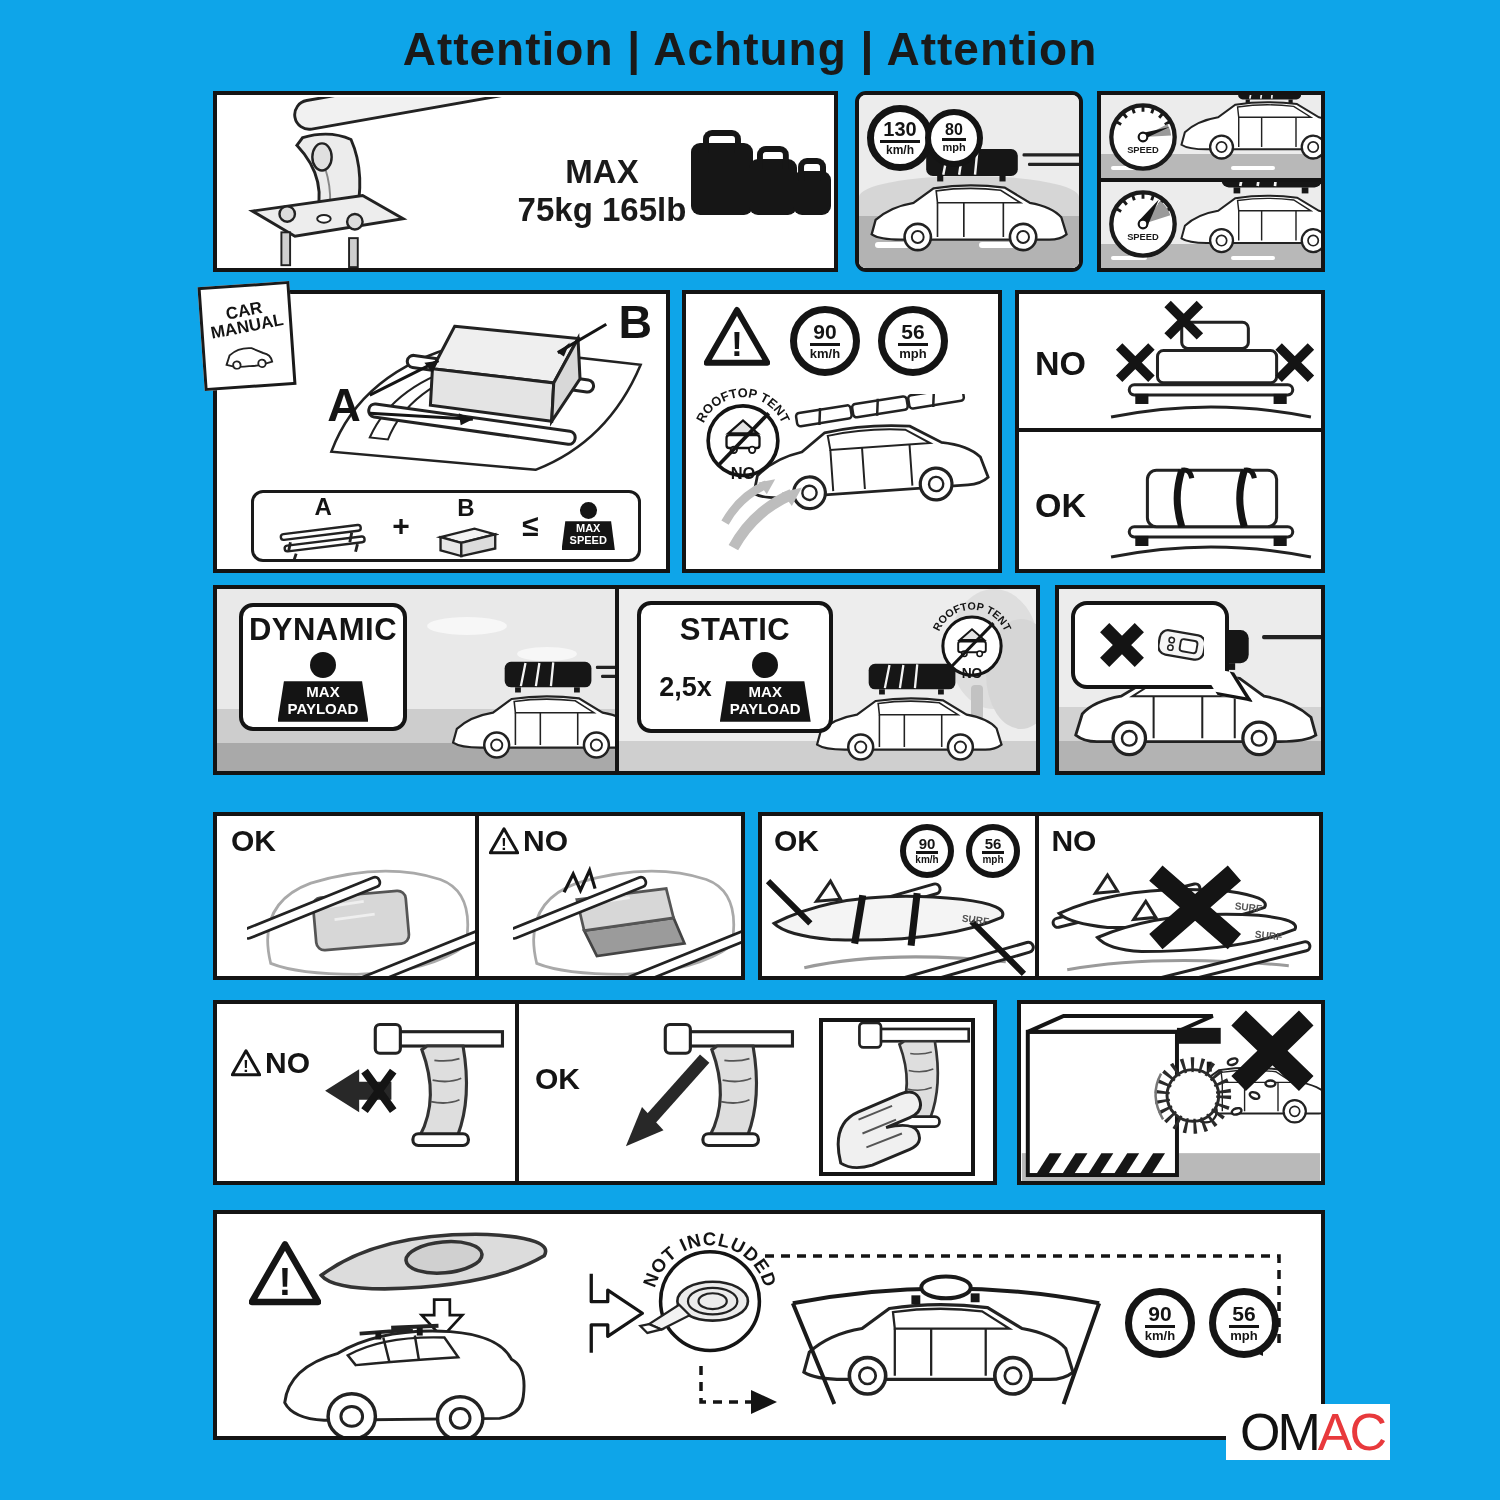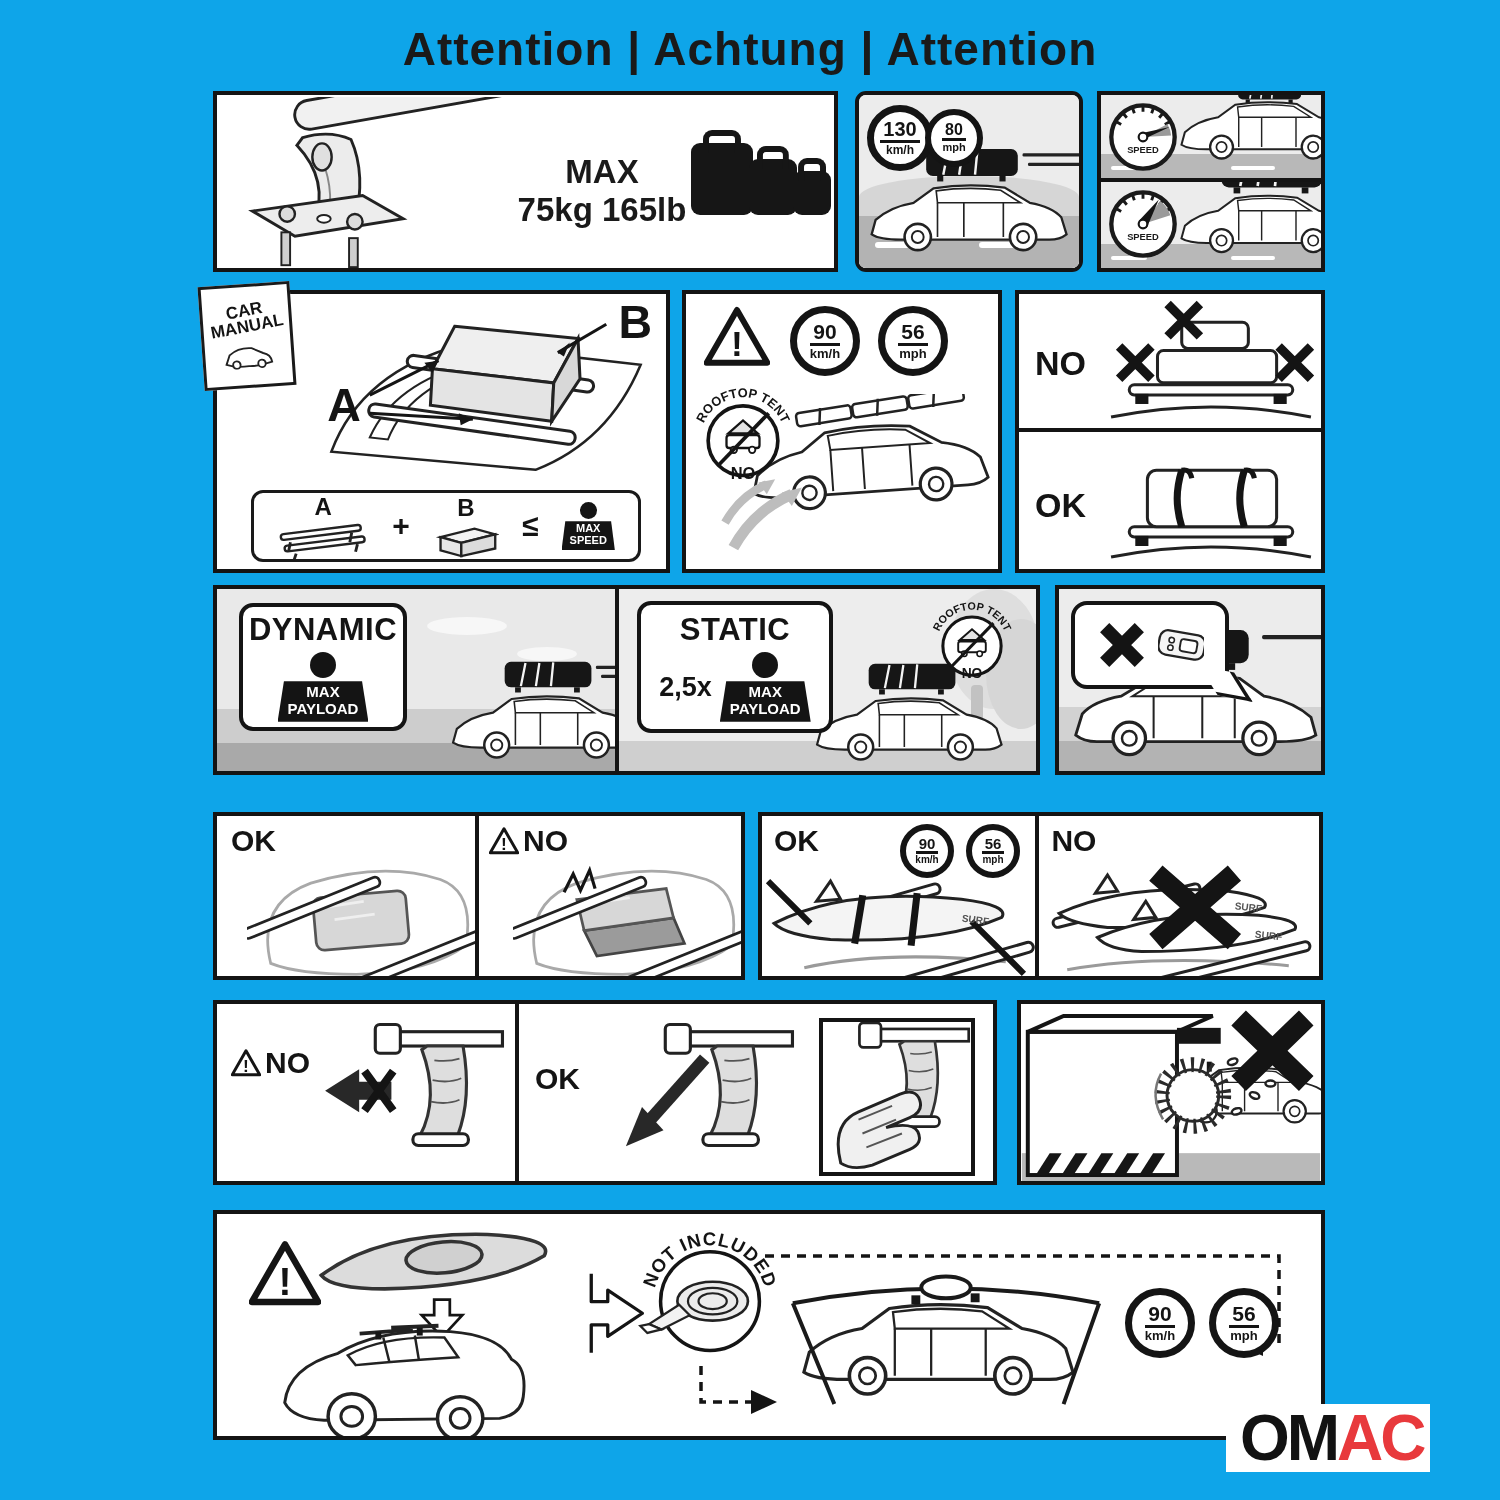--- a/index.html
+++ b/index.html
@@ -61,21 +61,21 @@
     display:flex; flex-direction:column; align-items:center; justify-content:center; gap:4px; z-index:4; }
   .sign .st { font-weight:bold; font-size:31px; letter-spacing:0.5px; }
   .bubble { position:absolute; background:#fff; border:4px solid #141414; border-radius:16px;
     display:flex; align-items:center; justify-content:center; gap:10px; z-index:4; }
   .bubble::after { content:""; position:absolute; right:-16px; bottom:-14px; width:26px; height:26px;
     background:#fff; border-right:4px solid #141414; border-bottom:4px solid #141414;
     transform:skew(40deg) rotate(12deg); }
   .inset { position:absolute; border:4px solid #141414; background:#fff; }
   .tree { position:absolute; border-radius:50%; }
   .logo { position:absolute; background:#fff; display:flex; align-items:baseline;
-    font-weight:bold; font-size:64px; letter-spacing:-3px; line-height:1; padding:2px 6px 2px 14px; z-index:9; }
+    font-weight:normal; font-size:52px; letter-spacing:-3px; line-height:1; padding:2px 6px 2px 14px; z-index:9; }
   .logo .om { color:#121212; } .logo .ac { color:#e8393c; }
   svg text { font-family:"Liberation Sans", sans-serif; }
 </style>
 </head>
 <body>
 
 <div id="page">
 
   <svg width="0" height="0" style="position:absolute">
     <defs>

